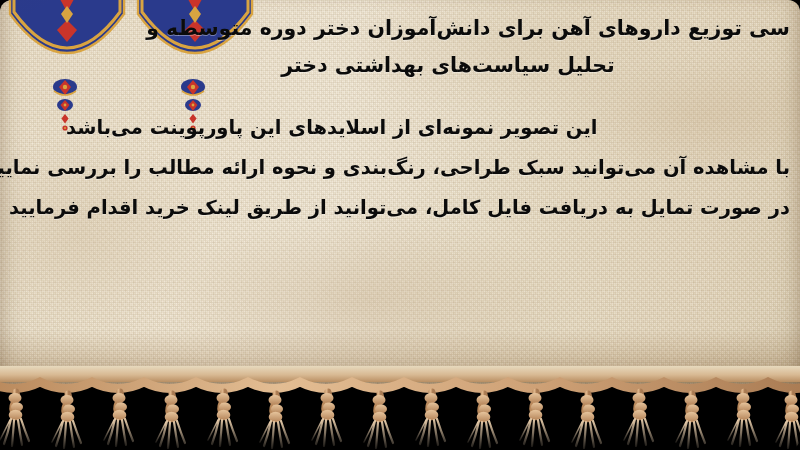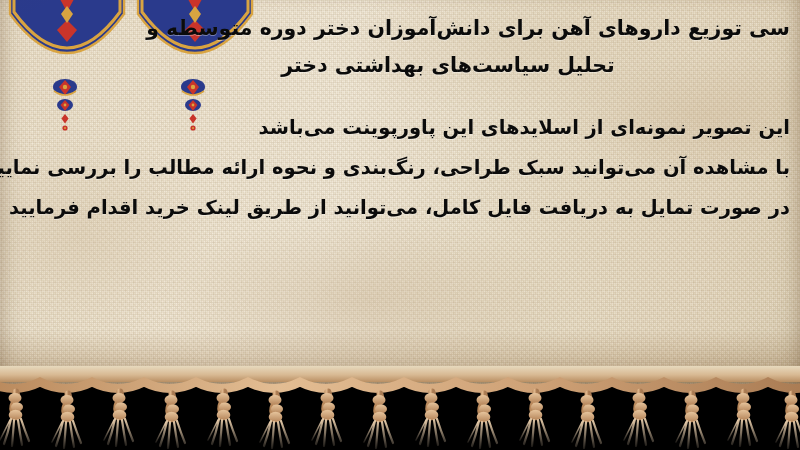--- a/index.html
+++ b/index.html
@@ -4,20 +4,21 @@
 <style>
   html,body{margin:0;padding:0;}
   body{
     width:800px;height:450px;overflow:hidden;
     font-family:"DejaVu Sans","Liberation Sans",sans-serif;
     background:#000;
   }
   #slide{
     position:relative;width:800px;height:450px;overflow:hidden;
     background:#000;
+    border-radius:12px;
   }
 
   
   .cloth{
     position:absolute;left:0;top:0;width:800px;height:384px;
     background:
       
       radial-gradient(ellipse 300px 120px at 46% 78%, rgba(190,165,130,.30), rgba(190,165,130,0) 70%),
       radial-gradient(ellipse 220px 90px at 88% 30%, rgba(196,172,138,.28), rgba(196,172,138,0) 70%),
       radial-gradient(ellipse 180px 140px at 10% 62%, rgba(198,176,144,.26), rgba(198,176,144,0) 72%),
@@ -77,21 +78,21 @@
     text-align:right;color:#0b0b0b;
     font-weight:bold;
     text-shadow:0 1px 0 rgba(255,255,255,.35);
     white-space:nowrap;
     direction:rtl;
   }
   .title{font-size:20.5px;line-height:37px;top:10px;}
   .title .l2{text-align:center;padding-left:96px;}
   .body{font-size:19.5px;line-height:40px;top:108px;}
   .body .bl{display:block;}
-  .body .b1{text-align:right;padding-left:56px;}
+  .body .b1{text-align:left;padding-left:56px;}
   .body .b2{text-align:center;padding-left:4px;}
   .body .b3{text-align:center;padding-left:10px;}
 </style>
 </head>
 <body>
 
 <div id="slide">
 
   <div class="cloth"></div>
   <div class="cloth-hem"></div>

